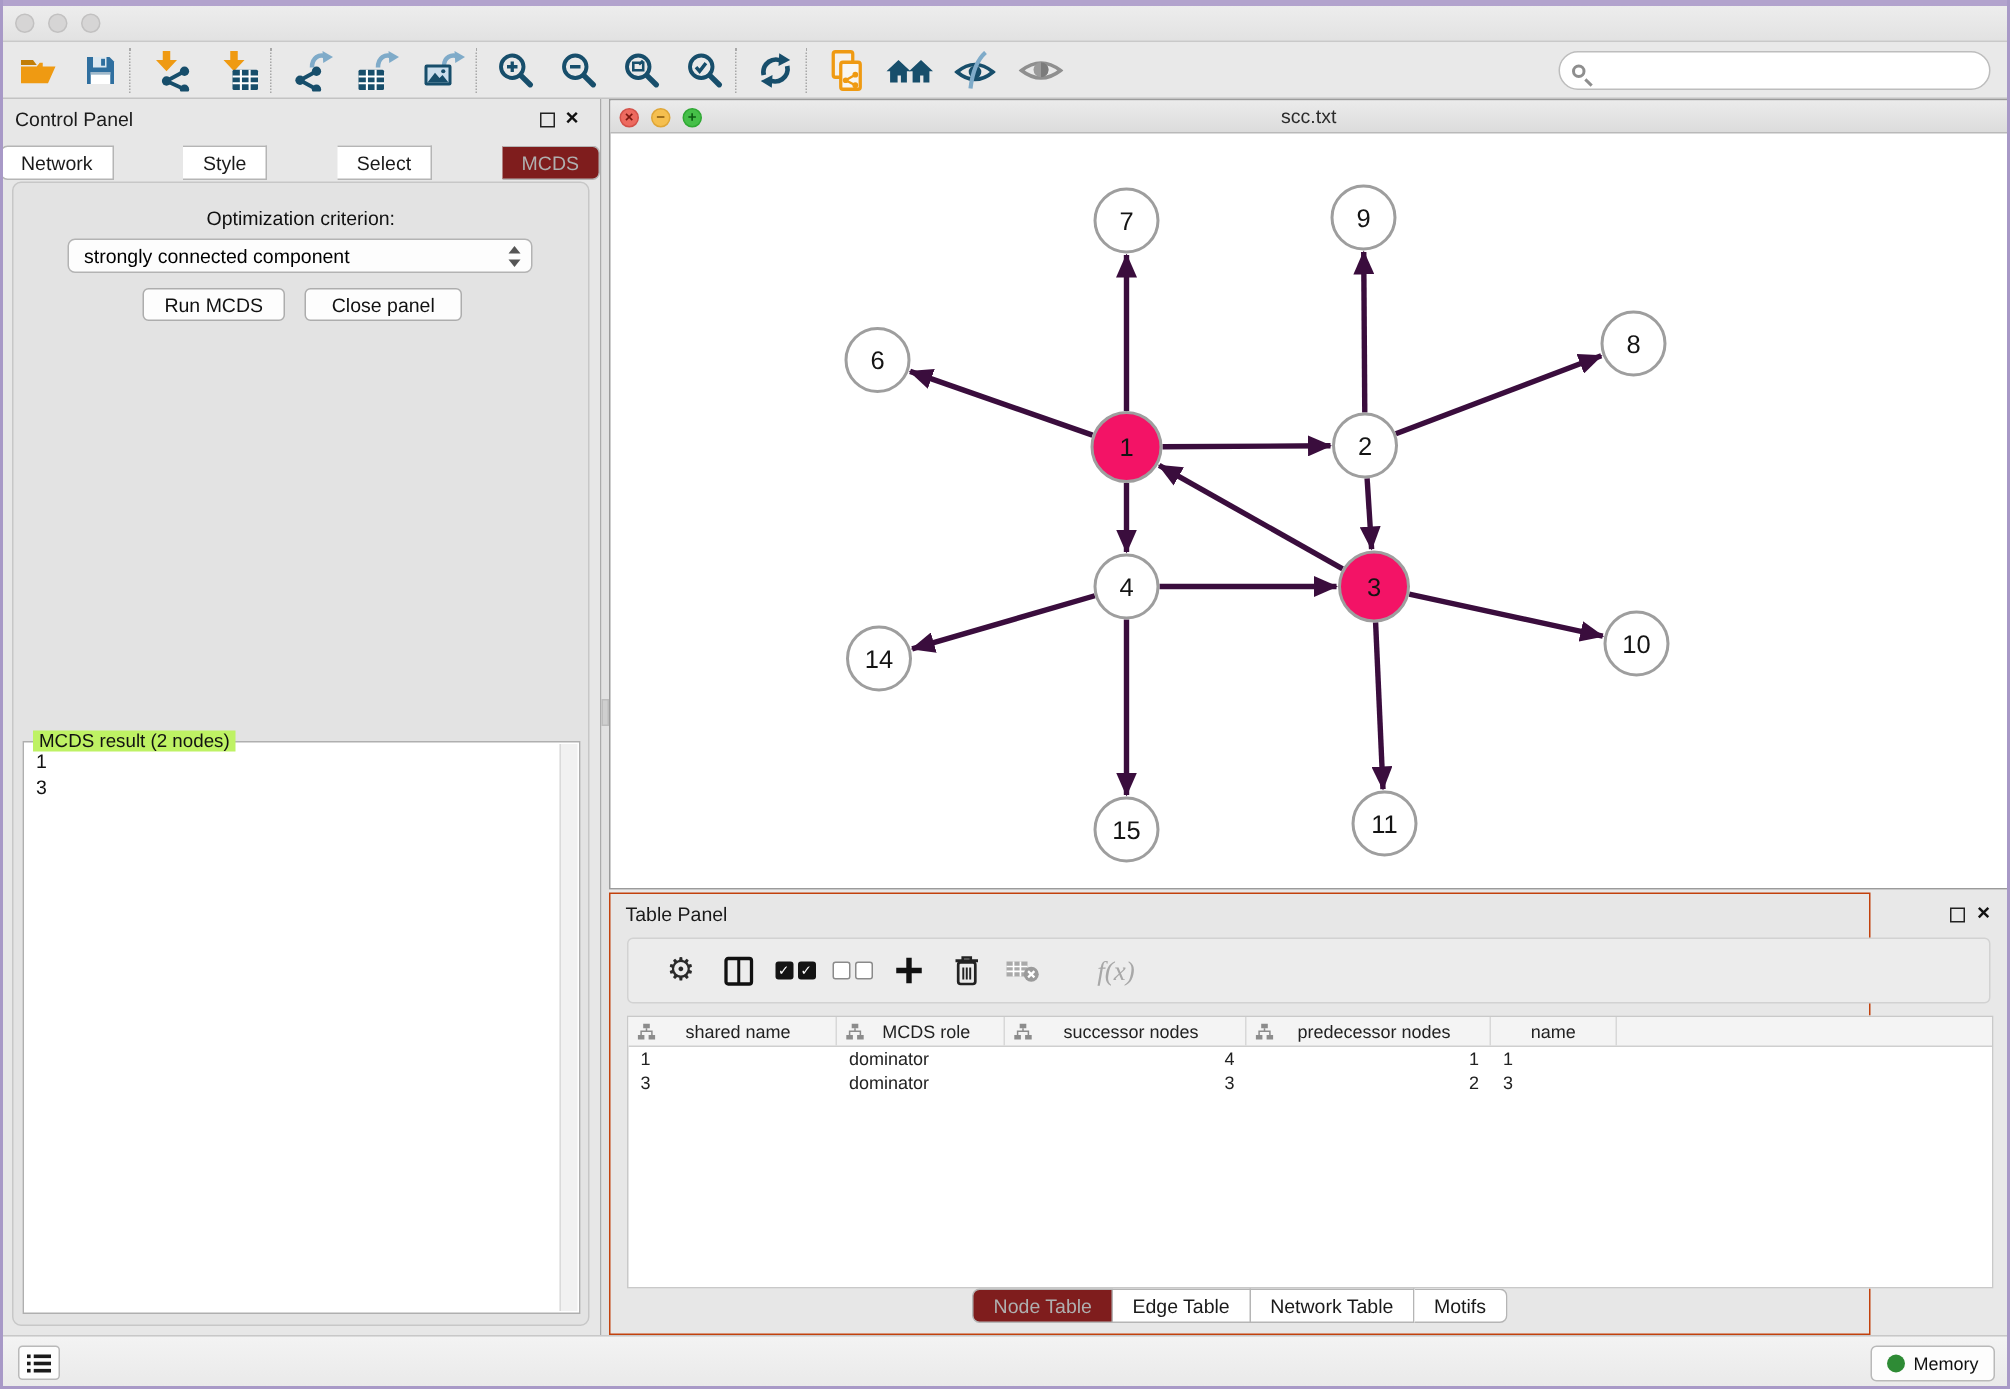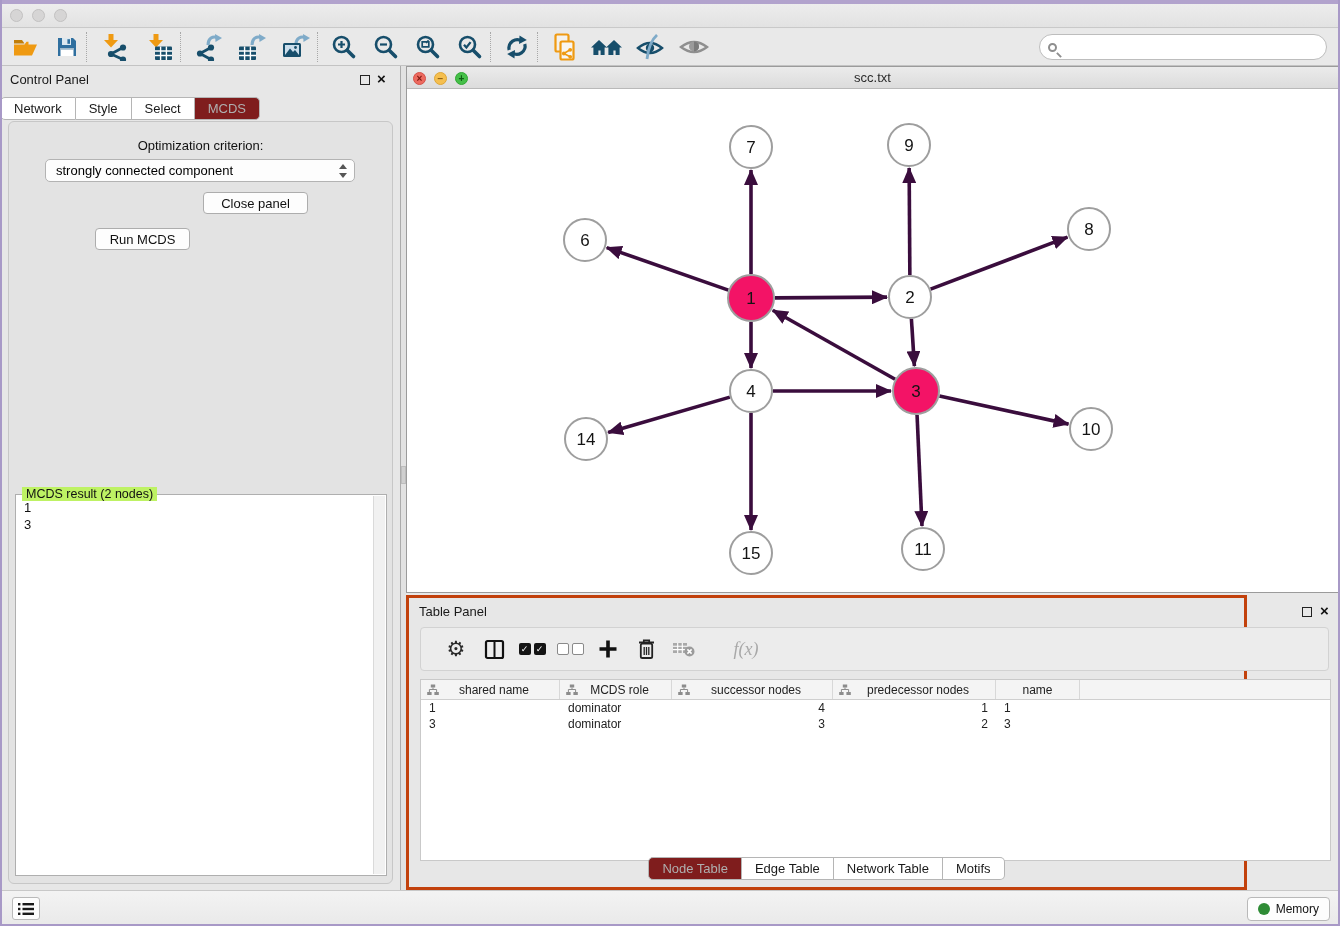--- a/index.html
+++ b/index.html
@@ -32,21 +32,21 @@
   .searchbox input { border:none; outline:none; background:transparent; font-size:13px; flex:1; padding:0 8px 0 6px; }
 
   
   .control-panel { position:absolute; left:0; top:66px; width:401px; height:824px; background:#E7E7E7;
                    border-right:1px solid #ABABAB; }
   .panel-header { position:absolute; left:0; top:0; width:100%; height:28px; }
   .panel-title { position:absolute; left:10px; top:6px; font-size:13px; color:#1A1A1A; }
   .float-box { position:absolute; width:10px; height:10px; border:1.6px solid #222; top:9px; cursor:pointer; }
   .close-x { position:absolute; top:4px; font-size:15px; font-weight:bold; color:#111; cursor:pointer; line-height:18px; }
 
-  .tabs-row { position:absolute; left:0; top:31px; width:100%; display:flex; justify-content:flex-start; }
+  .tabs-row { position:absolute; left:0; top:31px; width:100%; display:flex; justify-content:space-between; }
   .tab { font-size:13px; padding:3px 13px; background:#fff; border:1px solid #B5B5B5; border-left:none;
          color:#1A1A1A; cursor:pointer; }
   .tab:first-child { border-left:1px solid #B5B5B5; border-radius:5px 0 0 5px; }
   .tab:last-child { border-radius:0 5px 5px 0; }
   .tab.selected { background:#7f1d1d; color:#AFAFAF; }
 
   .tab-content { position:absolute; left:8px; top:55px; width:385px; height:763px; background:#E3E3E3;
                  border:1px solid #C7C7C7; border-radius:6px; }
   .opt-label { position:absolute; width:100%; text-align:center; top:16px; font-size:13px; color:#111; }
   .dropdown { position:absolute; left:36px; top:37px; width:310px; height:23px; background:#FDFDFD;
@@ -81,21 +81,21 @@
   .light { position:absolute; top:4.5px; width:13px; height:13px; border-radius:50%; font-size:10px;
            line-height:12px; text-align:center; font-weight:bold; cursor:pointer; }
   .light.red    { left:6px;  background:#ED6A5F; border:1px solid #D35149; color:#7C1810; }
   .light.yellow { left:27px; background:#F5BF4F; border:1px solid #DFA636; color:#8E5F12; }
   .light.green  { left:48px; background:#45BF48; border:1px solid #2FA833; color:#0D5D14; }
   .net-title { position:absolute; width:100%; text-align:center; top:3px; font-size:13px; color:#2B2B2B; }
   #graph-svg { position:absolute; left:0; top:22px; }
 
   
   .table-panel { position:absolute; left:406px; top:595px; width:841px; height:295px; background:#E7E7E7;
-                 border:3px solid #c2410c; }
+                 border:1px solid #c2410c; }
   .tp-toolbar { position:absolute; left:11px; top:29px; width:909px; height:44px; background:#ECECEC;
                 border:1px solid #D2D2D2; border-radius:4px; display:flex; align-items:center; padding-left:16px; }
   .tp-ico { display:inline-flex; align-items:center; justify-content:center; width:38px; cursor:pointer; }
   .gear-glyph { font-size:21px; color:#2A2A2A; line-height:22px; }
   .chkpair { display:flex; gap:3px; }
   .chk { width:12px; height:12px; border-radius:2px; background:#141414; color:#fff; font-size:9px;
          line-height:12px; text-align:center; }
   .unchk { width:12px; height:12px; border-radius:2px; border:1.5px solid #8A8A8A; background:#fff; }
   .fx-glyph { font-family:"Liberation Serif", serif; font-style:italic; font-size:18px; color:#A8A8A8;margin-left:48px; }
 
@@ -293,21 +293,21 @@
     <span class="tab">Style</span>
     <span class="tab">Select</span>
     <span class="tab selected">MCDS</span>
   </div>
   <div class="tab-content">
     <div class="opt-label">Optimization criterion:</div>
     <div class="dropdown">
       <span class="dd-text">strongly connected component</span>
       <span class="dd-chevrons"></span>
     </div>
-    <button class="btn" style="left:86px; width:95px;margin-top:36px;">Run MCDS</button>
+    <button class="btn" style="left:86px; width:95px;">Run MCDS</button>
     <button class="btn" style="left:194px; width:105px;">Close panel</button>
 
     <div class="result-box">
       <span class="result-legend">MCDS result (2 nodes)</span>
       <div class="result-text">
         <div>1</div>
         <div>3</div>
       </div>
       <div class="result-scroll"></div>
     </div>

